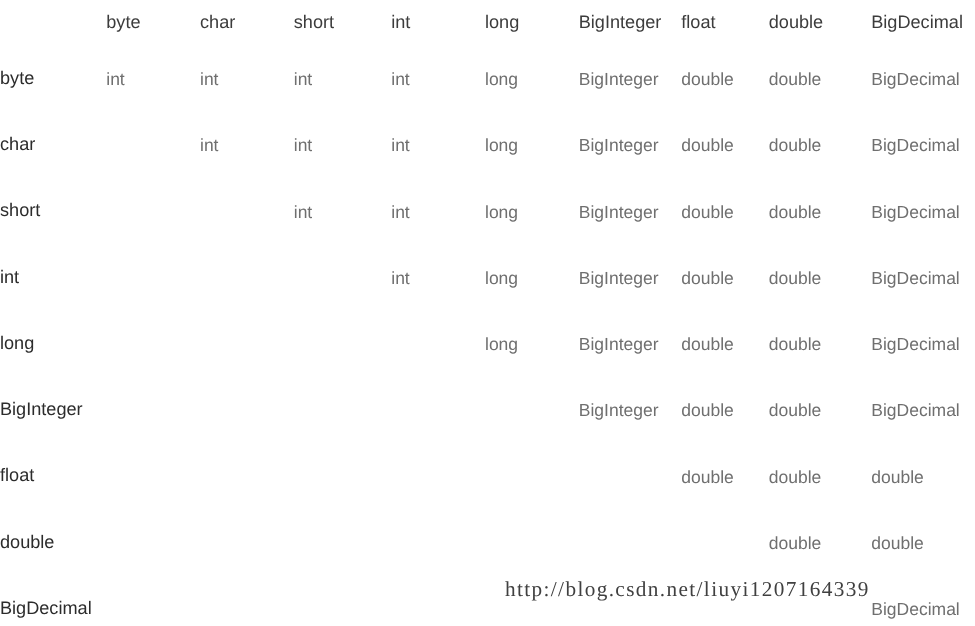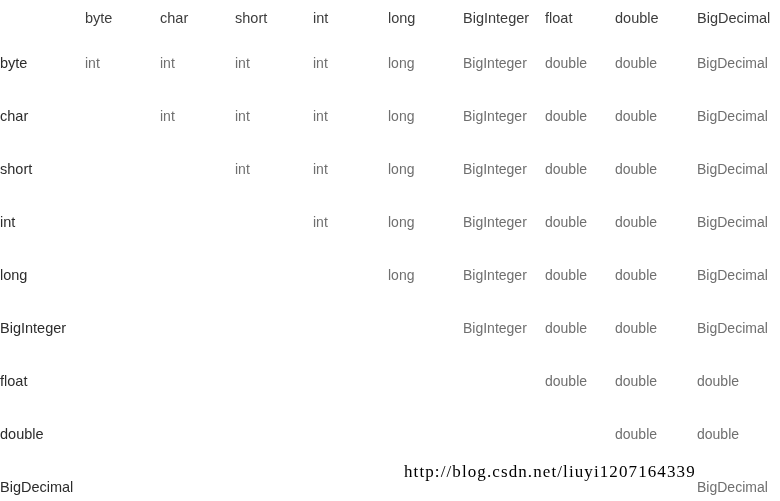--- a/index.html
+++ b/index.html
@@ -69,21 +69,21 @@
     color: #6f6f6f;
   }
 
   .watermark {
     position: absolute;
     left: 404px;
     top: 462px;
     font-family: "Liberation Serif", "DejaVu Serif", serif;
     font-size: 17px;
     letter-spacing: 1.1px;
-    color: #000000;
+    color: #404040;
     white-space: nowrap;
     pointer-events: none;
     user-select: none;
   }
 </style>
 </head>
 <body>
 
 <table id="promotion-table">
   <colgroup>

